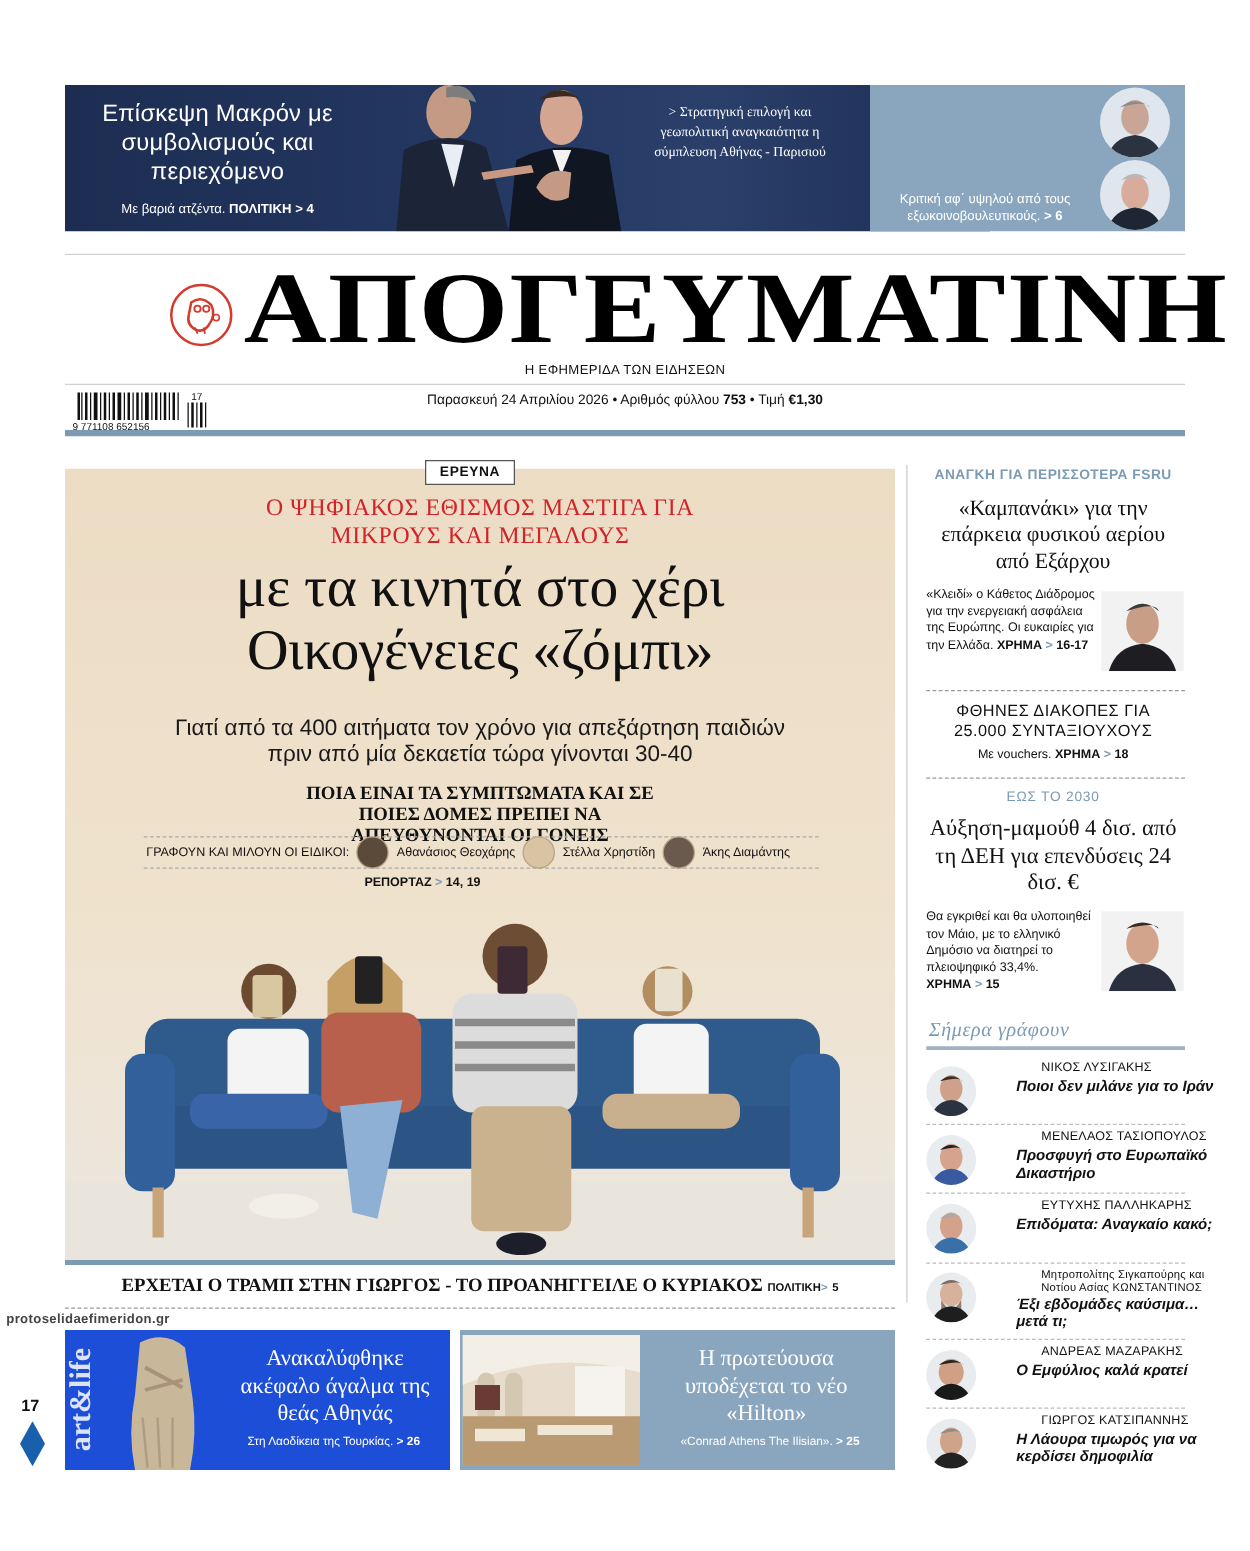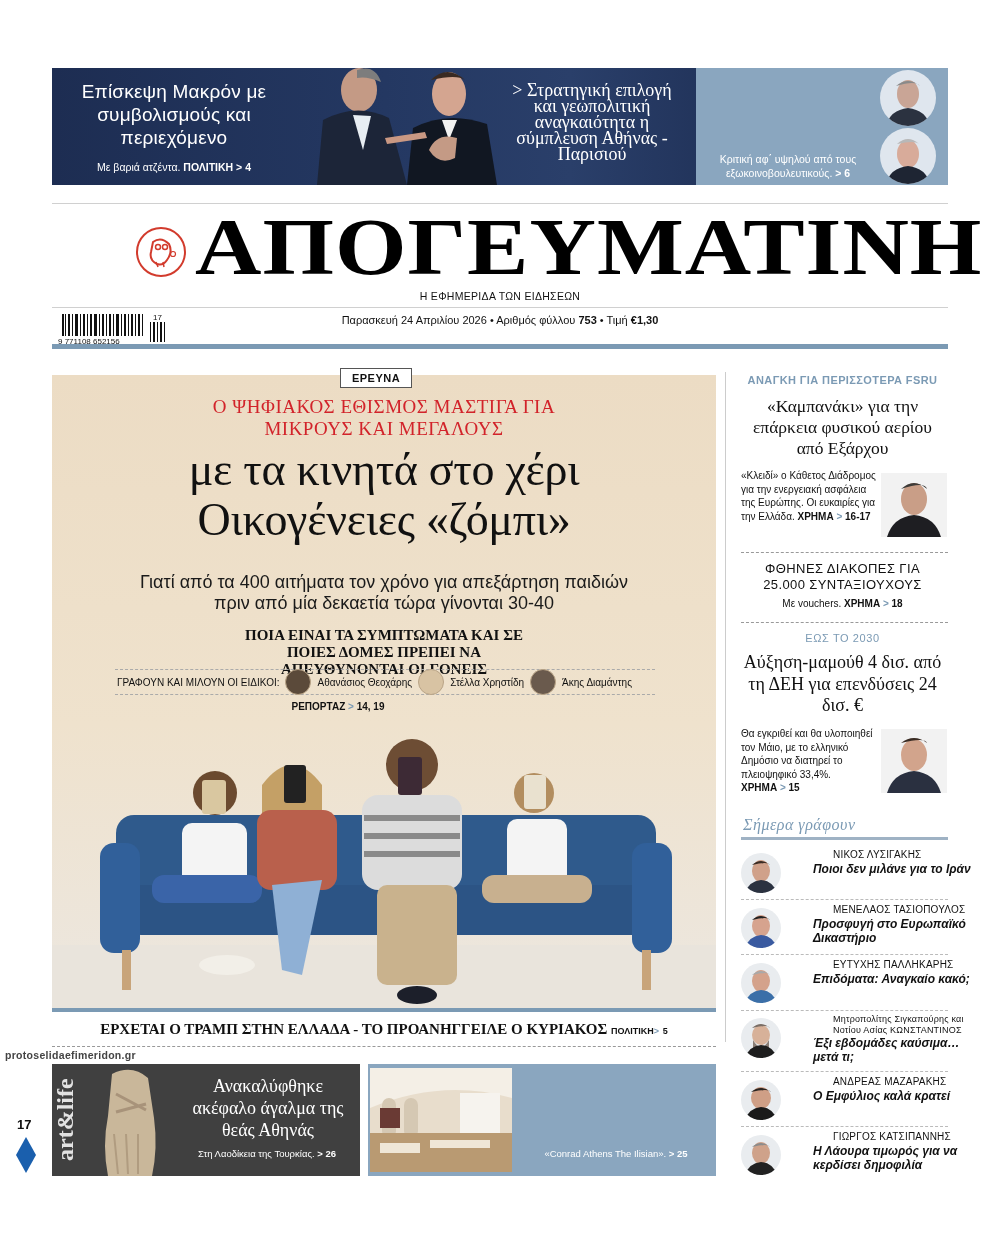--- a/index.html
+++ b/index.html
@@ -21,21 +21,21 @@
   }
   .teaser-main .sub {
     left: 22px; top: 93px; width: 200px; text-align: center; font-size: 10.5px;
   }
   .teaser-main .sub b { font-weight: 700; }
   .teaser-main .photo {
     left: 245px; top: -8px; width: 210px; height: 125px;
   }
   .teaser-main .side {
     left: 455px; top: 14px; width: 170px; text-align: center;
-    font-family: "Liberation Serif", serif; font-size: 18px; line-height: 16px;
+    font-family: "Liberation Serif", serif; font-size: 11px; line-height: 16px;
   }
 
   .teaser-right {
     left: 696px; top: 68px; width: 252px; height: 117px; background: #8aa6bf; color: #fff;
   }
   .teaser-right .headline {
     left: 8px; top: 15px; width: 165px; text-align: center;
     font-size: 13px; line-height: 15.5px; letter-spacing: 0.5px;
   }
   .teaser-right .sub {
@@ -116,21 +116,21 @@
   }
   .trump-line .section { font-family: "Liberation Sans", sans-serif; font-size: 9px; font-weight: 700; }
   .dashed-h { border-top: 1px dashed #999; height: 0; }
 
   .watermark {
     left: 5px; top: 1049px; font-size: 10.5px; font-weight: 700; color: #444; letter-spacing: 0.3px;
   }
 
   
   .bottom-left {
-    left: 52px; top: 1064px; width: 308px; height: 112px; background: #404040; color: #fff; overflow: hidden;
+    left: 52px; top: 1064px; width: 308px; height: 112px; background: #1d4ed8; color: #fff; overflow: hidden;
   }
   .artlife {
     left: 52px; top: 1064px; width: 30px; height: 112px; color: #fff;
     font-family: "Liberation Serif", serif; font-weight: 700; font-size: 24px;
     writing-mode: vertical-rl; transform: rotate(180deg); text-align: center; opacity: 0.85;
   }
   .bottom-left .headline {
     left: 130px; top: 11px; width: 172px; text-align: center;
     font-family: "Liberation Serif", serif; font-size: 18px; line-height: 22px;
   }
@@ -366,21 +366,21 @@
 
   <circle cx="482" cy="78" r="20" fill="#b28d5f"></circle>
   <rect x="455" y="104" width="60" height="70" rx="10" fill="#f4f4f4"></rect>
   <rect x="430" y="160" width="110" height="28" rx="12" fill="#c8b08f"></rect>
   <rect x="472" y="60" width="22" height="34" rx="3" fill="#e9e1cf"></rect>
 </svg>
 
 <div class="abs main-blue-bar"></div>
 
 <div class="abs trump-line">
-  <span>ΕΡΧΕΤΑΙ Ο ΤΡΑΜΠ ΣΤΗΝ ΕΛΛΑΔΑ - ΤΟ ΠΡΟΑΝΗΓΓΕΙΛΕ Ο ΚΥΡΙΑΚΟΣ</span>
+  <span>ΕΡΧΕΤΑΙ Ο ΤΡΑΜΠ ΣΤΗΝ ΓΙΩΡΓΟΣ - ΤΟ ΠΡΟΑΝΗΓΓΕΙΛΕ Ο ΚΥΡΙΑΚΟΣ</span>
   <span class="section">ΠΟΛΙΤΙΚΗ</span><span class="section" style="color:#7b9ab4;">&gt;</span>
   <span class="section">5</span>
 </div>
 <div class="abs dashed-h" style="left:52px; top:1046px; width:664px;"></div>
 
 <div class="abs watermark">protoselidaefimeridon.gr</div>
 
 <div class="abs bottom-left">
   <svg class="abs" style="left:42px; top:0;" width="70" height="112" viewBox="0 0 70 112">
     <path d="M18 10 q20 -10 36 4 l6 40 q4 30 -2 58 l-44 0 q-6 -30 0 -60z" fill="#c9b79a"></path>
@@ -400,20 +400,21 @@
     <rect width="142" height="104" fill="#e8ddcc"></rect>
     <path d="M0 0 h142 v30 q-70 -20 -142 10z" fill="#f4efe6"></path>
     <rect x="12" y="30" width="14" height="40" rx="7" fill="#d5c8b3"></rect>
     <rect x="34" y="30" width="14" height="40" rx="7" fill="#d5c8b3"></rect>
     <rect x="90" y="25" width="40" height="50" fill="#f6f3ee"></rect>
     <rect x="0" y="65" width="142" height="39" fill="#b99a72"></rect>
     <rect x="10" y="75" width="40" height="10" fill="#efe6d6"></rect>
     <rect x="60" y="72" width="60" height="8" fill="#efe6d6"></rect>
     <rect x="10" y="40" width="20" height="20" fill="#6a3a34"></rect>
   </svg>
+  <div class="abs headline">Η πρωτεύουσα υποδέχεται το νέο «Hilton»</div>
   <div class="abs sub">
     <span>«Conrad Athens The Ilisian».</span>
     <b>&gt; 25</b>
   </div>
 </div>
 
 <div class="abs page-num">17</div>
 <svg class="abs diamond" viewBox="0 0 20 36">
   <polygon points="10,0 20,18 10,36 0,18" fill="#1a5fad"></polygon>
 </svg>

